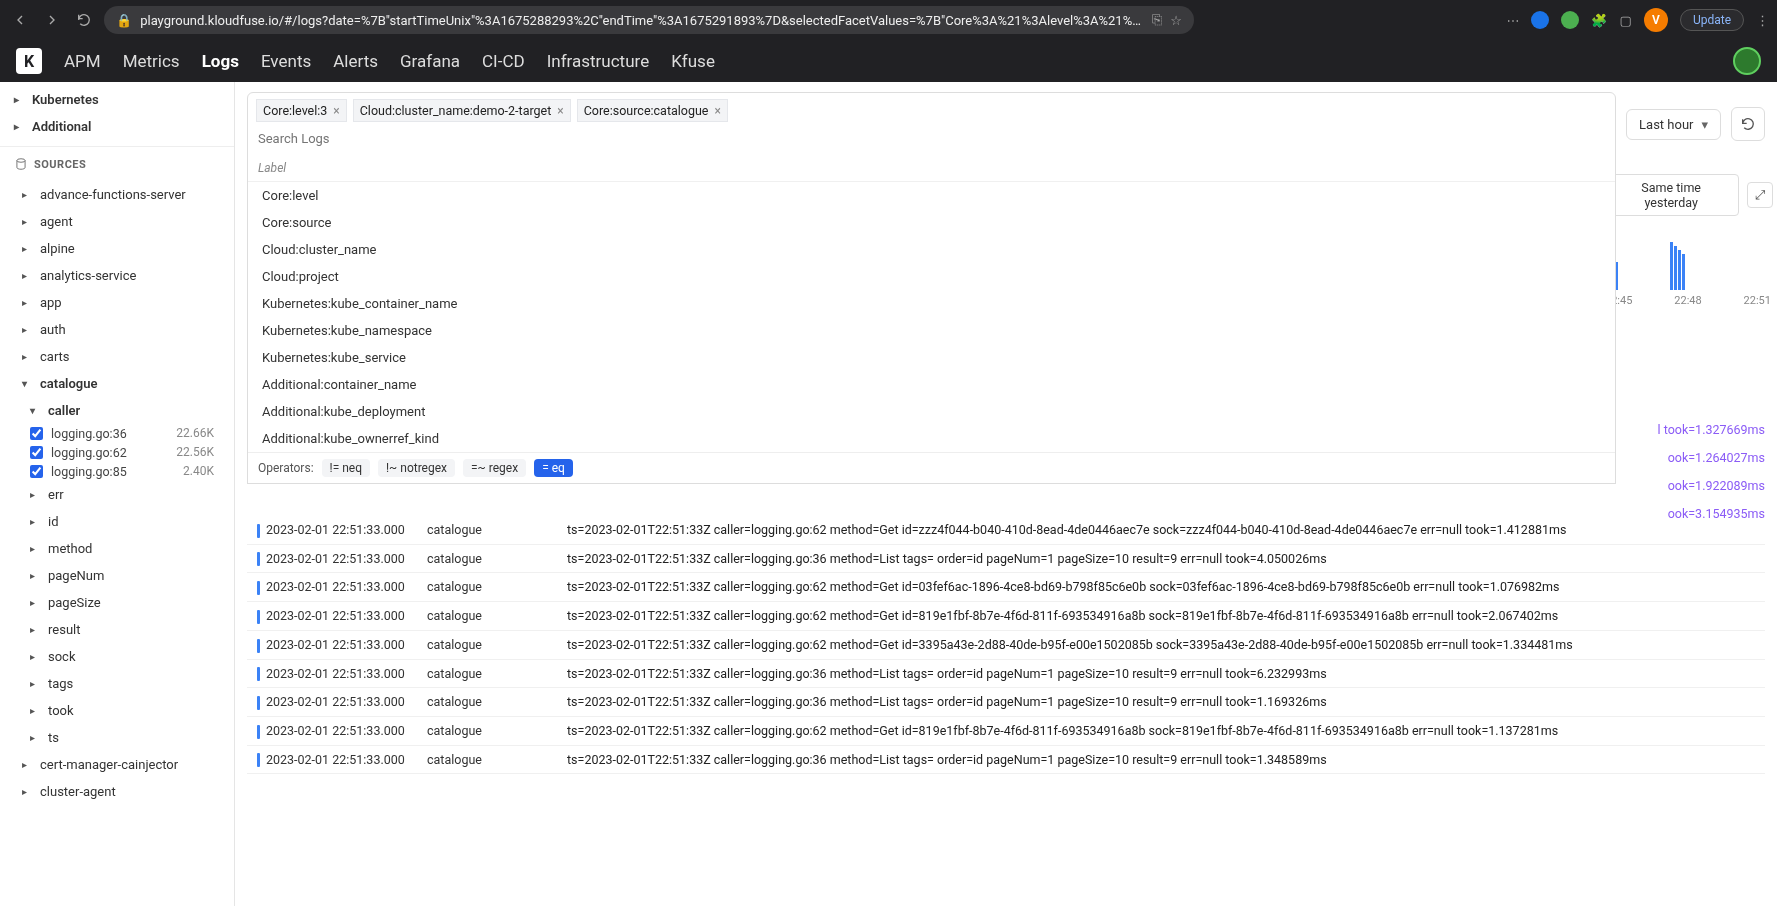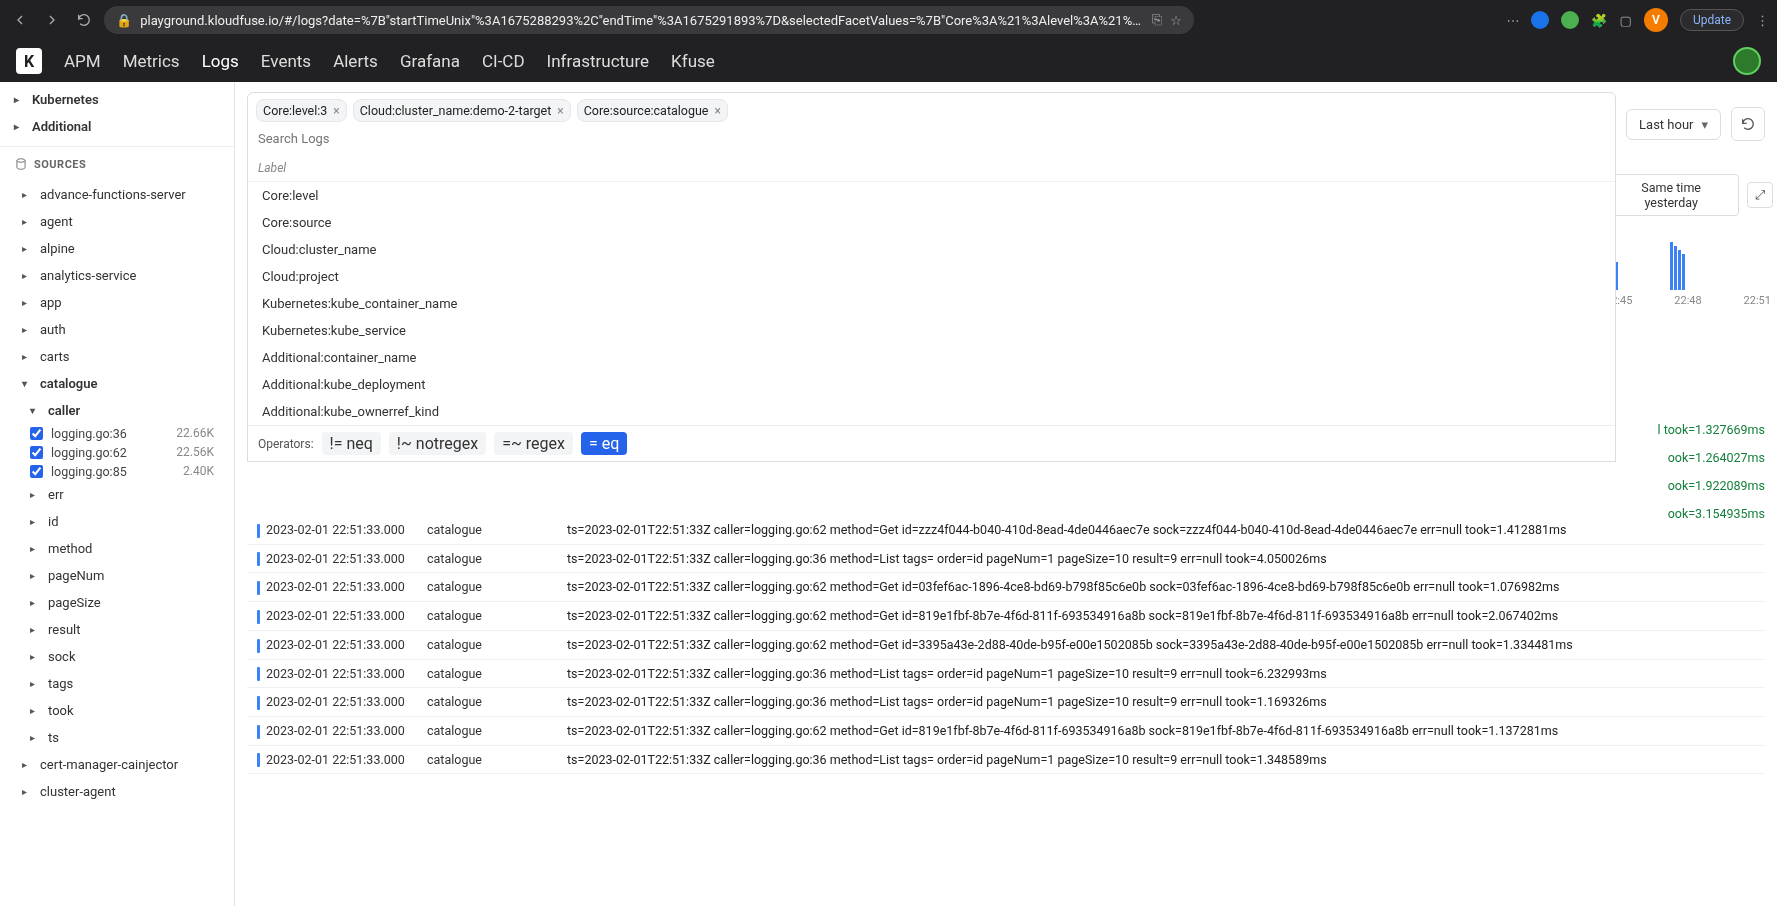--- a/index.html
+++ b/index.html
@@ -14,21 +14,21 @@
 .url-text { white-space: nowrap; overflow: hidden; text-overflow: ellipsis; flex: 1; }
 .browser-right { display: flex; align-items: center; gap: 12px; margin-left: auto; }
 .browser-ext { width: 18px; height: 18px; border-radius: 3px; }
 .avatar-circle { width: 24px; height: 24px; border-radius: 50%; background: #f57c00; color: #fff; display: flex; align-items: center; justify-content: center; font-size: 12px; font-weight: 600; }
 .update-btn { background: #2b2b2e; color: #8ab4f8; border: 1px solid #555; border-radius: 14px; padding: 3px 12px; font-size: 12px; }
 
 
 .app-nav { display: flex; align-items: center; height: 42px; background: #212124; padding: 0 16px; gap: 22px; }
 .app-logo { width: 26px; height: 26px; background: #fff; color: #212124; border-radius: 4px; display: flex; align-items: center; justify-content: center; font-weight: 700; font-size: 16px; }
 .nav-item { color: #ddd; font-size: 17px; cursor: pointer; }
-.nav-item.active { color: #fff; font-weight: 400; }
+.nav-item.active { color: #fff; font-weight: 700; }
 .nav-right-icon { margin-left: auto; width: 28px; height: 28px; border-radius: 50%; background: #2d7a2d; border: 2px solid #5fcf5f; }
 
 
 .main { display: flex; height: calc(100vh - 82px); }
 .sidebar { width: 235px; border-right: 1px solid #e5e5e5; overflow-y: auto; padding-top: 4px; }
 .content { flex: 1; display: flex; flex-direction: column; overflow: hidden; }
 .side-row { display: flex; align-items: center; padding: 6px 14px; cursor: pointer; font-size: 13px; color: #333; }
 .side-row.bold { font-weight: 600; }
 .side-row .chev { width: 12px; margin-right: 6px; color: #555; font-size: 10px; }
 .side-row.indent1 { padding-left: 22px; }
@@ -37,34 +37,34 @@
 .side-header svg { width: 14px; height: 14px; margin-right: 6px; }
 .checkbox-row { display: flex; padding: 2px 14px 2px 30px; font-size: 12.5px; color: #444; }
 .checkbox-row input { margin-right: 8px; accent-color: #2563eb; }
 .checkbox-row .count { margin-left: auto; color: #888; font-size: 12px; padding-right: 6px; }
 
 
 .search-area { padding: 10px 12px 0 12px; position: relative; }
 .search-row { display: flex; align-items: center; gap: 10px; }
 .search-box { flex: 1; border: 1px solid #ddd; border-radius: 6px 6px 0 0; padding: 6px 8px; position: relative; }
 .chips { display: flex; flex-wrap: wrap; gap: 6px; margin-bottom: 6px; }
-.chip { display: inline-flex; align-items: center; background: #f3f4f6; color: #222; border-radius: 8px; padding: 3px 6px; font-size: 12.5px; border: 1px solid #e5e7eb; }
+.chip { display: inline-flex; align-items: center; background: #f3f4f6; color: #222; border-radius: 0; padding: 3px 6px; font-size: 12.5px; border: 1px solid #e5e7eb; }
 .chip .x { margin-left: 6px; color: #888; font-size: 12px; cursor: pointer; }
 .search-input { width: 100%; border: none; outline: none; font-size: 13px; color: #555; padding: 3px 2px; }
 .time-picker { display: flex; align-items: center; border: 1px solid #ddd; border-radius: 6px; padding: 7px 12px; font-size: 13px; color: #333; gap: 8px; white-space: nowrap; }
 .refresh-btn { border: 1px solid #ddd; border-radius: 6px; width: 34px; height: 34px; display: flex; align-items: center; justify-content: center; color: #555; }
 
 
 .dropdown { position: absolute; top: 100%; left: -1px; right: -1px; background: #fff; border: 1px solid #ddd; border-top: none; z-index: 10; max-height: 380px; display: flex; flex-direction: column; }
 .dropdown-scroll { overflow-y: auto; flex: 1; }
 .dropdown-header { padding: 6px 10px; font-style: italic; color: #888; font-size: 12px; border-bottom: 1px solid #f0f0f0; }
 .dropdown-item { padding: 6px 14px; font-size: 13px; color: #333; cursor: pointer; }
 .operators-bar { display: flex; align-items: center; gap: 8px; padding: 6px 10px; border-top: 1px solid #eee; font-size: 12px; }
 .op-label { color: #555; }
-.op-chip { background: #f3f4f6; border-radius: 4px; padding: 2px 8px; color: #333; font-size: 16px; text-align: right; }
+.op-chip { background: #f3f4f6; border-radius: 4px; padding: 2px 8px; color: #333; font-size: 12px; text-align: right; }
 .op-chip.active { background: #2563eb; color: #fff; }
 
 
 .right-peek { position: absolute; right: 4px; top: 92px; width: 170px; pointer-events: none; }
 .compare-row { display: flex; justify-content: flex-end; align-items: center; gap: 8px; margin-bottom: 18px; }
 .compare-btn { background: #fff; border: 1px solid #ddd; border-radius: 4px; padding: 5px 10px; font-size: 12.5px; color: #333; pointer-events: auto; }
 .expand-btn { border: 1px solid #ddd; border-radius: 4px; width: 26px; height: 26px; display: flex; align-items: center; justify-content: center; color: #555; pointer-events: auto; }
 .mini-bars { display: flex; align-items: flex-end; gap: 6px; height: 56px; margin-top: 6px; }
 .bar-group { display: flex; gap: 1px; align-items: flex-end; }
 .bar { width: 3px; background: #3b82f6; }
@@ -73,21 +73,21 @@
 
 .table-wrap { flex: 1; overflow: auto; padding: 0 12px; }
 .log-table { width: 100%; border-collapse: collapse; font-size: 12.5px; }
 .log-table td { padding: 6px 10px; border-bottom: 1px solid #f0f0f0; vertical-align: top; white-space: nowrap; color: #333; }
 .log-table td.msg { white-space: nowrap; overflow: hidden; text-overflow: ellipsis; max-width: 1000px; color: #222; }
 .row-marker { width: 3px; background: #3b82f6; display: inline-block; height: 14px; vertical-align: middle; margin-right: 6px; border-radius: 1px; }
 .col-date { width: 170px; }
 .col-src { width: 140px; }
 
 
-.peek-row { position: absolute; right: 12px; font-size: 12.5px; color: #15803d; white-space: nowrap; }
+.peek-row { position: absolute; right: 12px; font-size: 12.5px; color: #8b5cf6; white-space: nowrap; }
 </style>
 </head>
 <body>
 
 <div class="browser-bar">
   <div class="browser-nav-btn">
       <svg viewBox="0 0 24 24">
         <path d="M15 6l-6 6 6 6" stroke="currentColor" stroke-width="2" fill="none"></path>
       </svg>
     </div>
@@ -212,20 +212,21 @@
           <input class="search-input" placeholder="Search Logs" style="">
           
           <div class="dropdown">
             <div class="dropdown-header">Label</div>
             <div class="dropdown-scroll" id="dropdown-items">
                 <div class="dropdown-item">Core:level</div>
                 <div class="dropdown-item">Core:source</div>
                 <div class="dropdown-item">Cloud:cluster_name</div>
                 <div class="dropdown-item">Cloud:project</div>
                 <div class="dropdown-item">Kubernetes:kube_container_name</div>
+                <div class="dropdown-item">Kubernetes:kube_namespace</div>
                 <div class="dropdown-item">Kubernetes:kube_service</div>
                 <div class="dropdown-item">Additional:container_name</div>
                 <div class="dropdown-item">Additional:kube_deployment</div>
                 <div class="dropdown-item">Additional:kube_ownerref_kind</div>
               </div>
             <div class="operators-bar">
               <span class="op-label">Operators:</span>
               <span id="ops" style="display: contents;"></span>
             <span class="op-chip">!= neq</span>
                 <span class="op-chip">!~ notregex</span>

